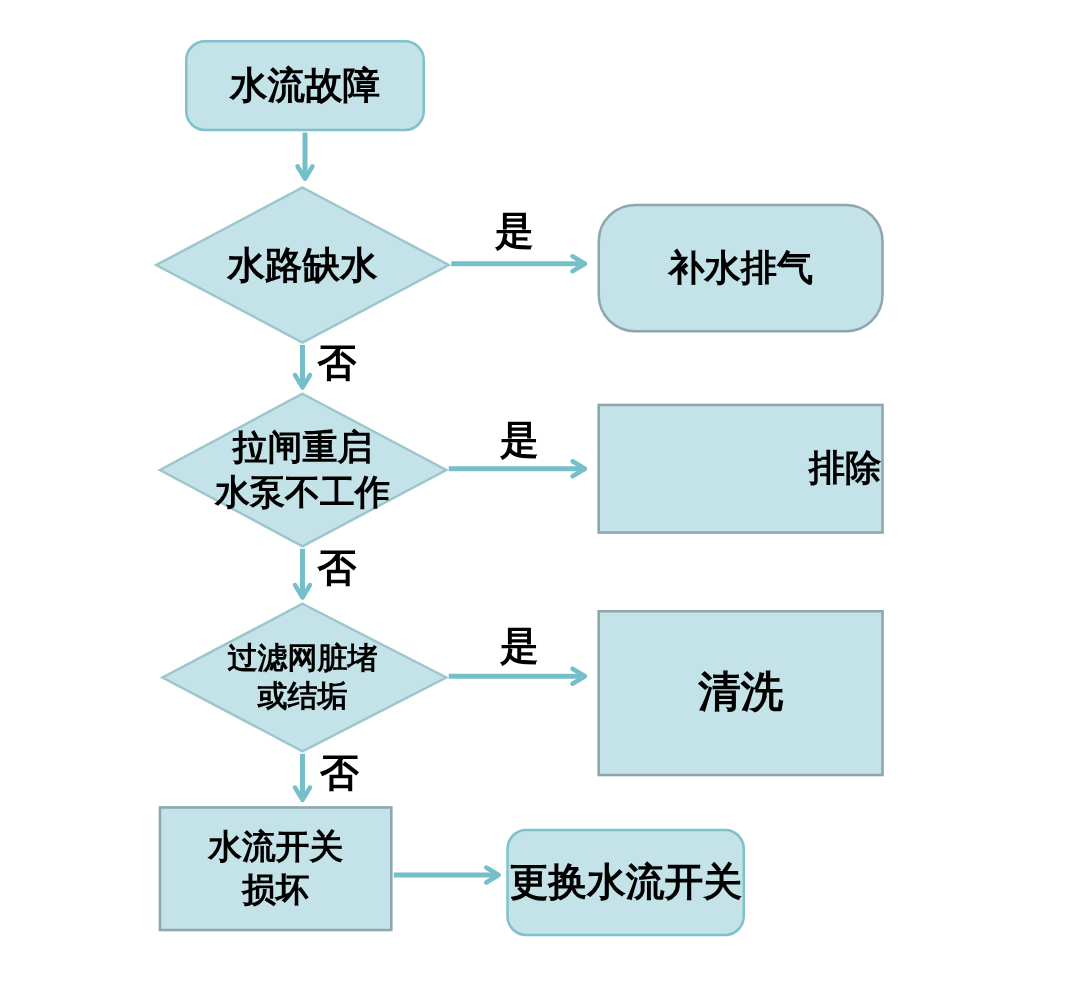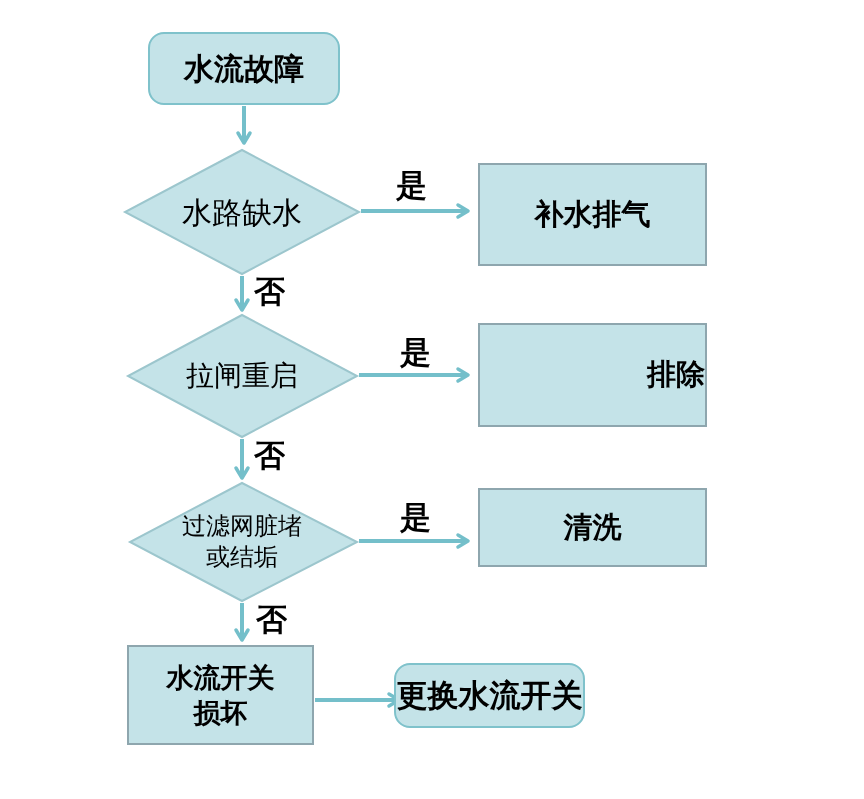--- a/index.html
+++ b/index.html
@@ -38,21 +38,21 @@
     background: var(--shape-fill);
     border: 2px solid var(--rect-border);
   }
   .dtext {
     position: absolute;
     display: flex;
     flex-direction: column;
     align-items: center;
     justify-content: center;
     text-align: right;
-    font-weight: normal;
+    font-weight: bold;
     line-height: 1.3;
   }
   .yn {
     position: absolute;
     font-weight: bold;
     font-size: 31px;
     line-height: 1;
   }
 </style>
 </head>
@@ -83,42 +83,43 @@
 
   <div class="node rounded" style="left:148px; top:32px; width:192px; height:73px; font-size:30px;">
     <div>水流故障</div>
   </div>
 
   <div class="dtext" style="left:122px; top:150px; width:240px; height:124px; font-size:30px;">
     <div>水路缺水</div>
   </div>
   <div class="dtext" style="left:122px; top:315px; width:240px; height:122px; font-size:28px;">
     <div>拉闸重启</div>
+    <div>水泵不工作</div>
   </div>
   <div class="dtext" style="left:122px; top:483px; width:240px; height:118px; font-size:24px;">
     <div>过滤网脏堵</div>
     <div>或结垢</div>
   </div>
 
-  <div class="node rect" style="left:478px; top:163px; width:229px; height:103px; font-size:29px;">
+  <div class="node rect" style="left:478px; top:163px; width:229px; height:103px; font-size:29px;border-radius:30px;">
     <div>补水排气</div>
   </div>
   <div class="node rect" style="left:478px; top:323px; width:229px; height:104px; font-size:29px;align-items:flex-end;">
     <div>排除</div>
   </div>
-  <div class="node rect" style="left:478px; top:488px; width:229px; height:79px; font-size:29px;">
+  <div class="node rect" style="left:478px; top:488px; width:229px; height:133px; font-size:34px;">
     <div>清洗</div>
   </div>
 
   <div class="node rect" style="left:127px; top:645px; width:187px; height:100px; font-size:27px;">
     <div>水流开关</div>
     <div>损坏</div>
   </div>
 
-  <div class="node rounded" style="left:394px; top:663px; width:191px; height:65px; font-size:31px;">
+  <div class="node rounded" style="left:405px; top:663px; width:191px; height:86px; font-size:31px;">
     <div>更换水流开关</div>
   </div>
 
   <span class="yn" style="left:396px; top:170px;">是</span>
   <span class="yn" style="left:400px; top:337px;">是</span>
   <span class="yn" style="left:400px; top:502px;">是</span>
   <span class="yn" style="left:254px; top:276px;">否</span>
   <span class="yn" style="left:254px; top:440px;">否</span>
   <span class="yn" style="left:256px; top:604px;">否</span>
 

